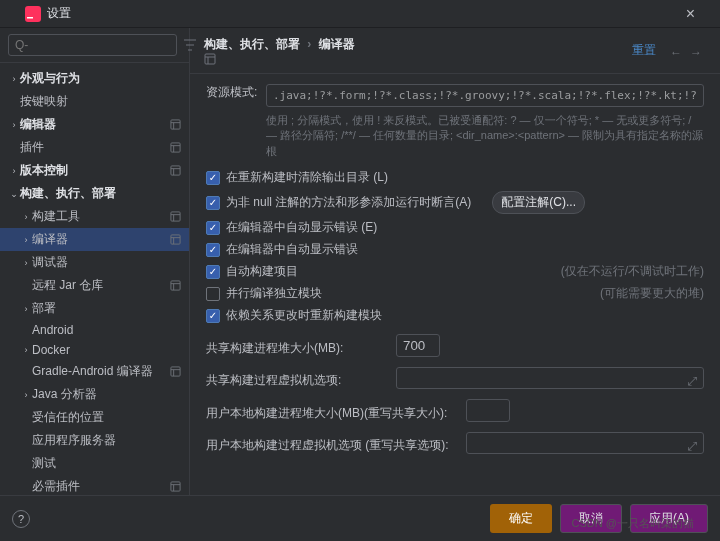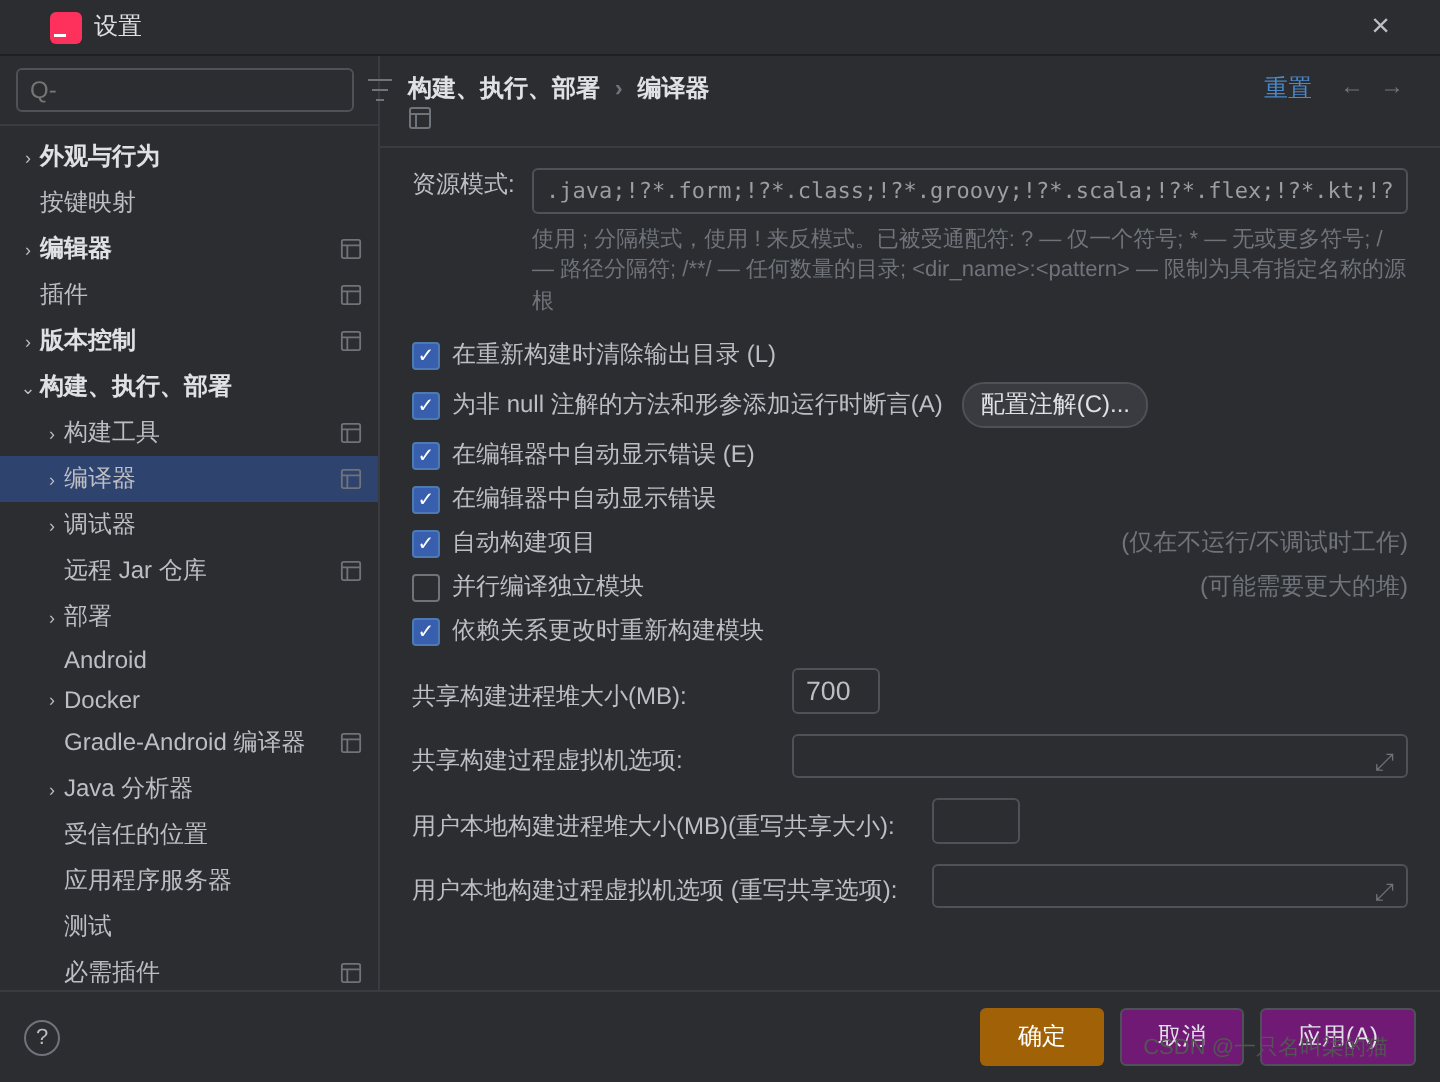--- a/index.html
+++ b/index.html
@@ -15,37 +15,37 @@
 .filter-icon{margin-left:6px;color:#6f737a}
 .tree{flex:1;overflow:auto;padding:4px 0}
 .tree-item{display:flex;align-items:center;padding:3px 8px;cursor:pointer;white-space:nowrap}
 .tree-item.selected{background:#2e436e}
 .tree-item .chev{width:12px;color:#bcbec4;font-size:9px;display:inline-block;text-align:center}
 .tree-item .label{flex:1;color:#bcbec4}
 .tree-item.bold .label{font-weight:600;color:#dfe1e5}
 .tree-item .gear{color:#6f737a}
 .ind1{padding-left:20px}
 .main{flex:1;display:flex;flex-direction:column;overflow:hidden}
-.crumbbar{display:flex;align-items:flex-start;padding:8px 14px;border-bottom:1px solid #393b40}
+.crumbbar{display:flex;align-items:center;padding:8px 14px;border-bottom:1px solid #393b40}
 .crumbbar .crumb-text{flex:1;color:#dfe1e5;font-weight:600}
 .crumbbar .sep{margin:0 4px;color:#6f737a}
 .crumbbar .sub{color:#dfe1e5}
 .crumbbar .gear2{margin-left:6px;color:#6f737a}
 .crumbbar .reset{color:#4a88c7;margin-right:10px;cursor:pointer}
 .crumbbar .nav-ar{color:#6f737a;margin:0 4px;cursor:pointer}
 .content{flex:1;overflow:auto;padding:10px 16px 0 16px}
 .row{display:flex;margin-bottom:6px}
 .row.label-row .lbl{width:60px}
 .res-input{flex:1;background:#2b2d30;border:1px solid #4e5157;border-radius:3px;color:#9b9d9f;padding:4px 6px;font-family:monospace;font-size:11px}
 .exp-icon{position:absolute;right:6px;top:6px;color:#6f737a}
 .hint{color:#6f737a;font-size:11px;line-height:1.4;margin:4px 0 10px 60px}
 .chk-row{display:flex;align-items:center;margin:5px 0;padding-left:0}
 .chk{width:14px;height:14px;border:1px solid #4e7ab4;border-radius:2px;margin-right:6px;display:flex;align-items:center;justify-content:center;background:#375fad;color:#fff;font-size:10px}
 .chk.off{background:#2b2d30;border-color:#6f737a}
-.btn-sm{background:#393b40;border:1px solid #4e5157;border-radius:11px;color:#dfe1e5;padding:2px 8px;margin-left:10px;font-size:12px;cursor:pointer}
+.btn-sm{background:#393b40;border:1px solid #4e5157;border-radius:11px;color:#dfe1e5;padding:2px 8px;margin-left:21px;font-size:12px;cursor:pointer}
 .note{color:#6f737a;margin-left:auto;padding-left:20px}
 .field-row{display:flex;align-items:flex-end;margin:10px 0}
 .field-row .flbl{width:190px}
 .txt-input{background:#2b2d30;border:1px solid #4e5157;border-radius:3px;color:#bcbec4;padding:3px 6px;width:44px}
 .wide-input{position:relative;flex:1;background:#2b2d30;border:1px solid #4e5157;border-radius:3px;color:#bcbec4;padding:4px 6px;min-height:22px}
 .warning{color:#dfe1e5;margin-top:40px}
 .footer{border-top:1px solid #393b40;display:flex;align-items:center;padding:8px 12px;background:#2b2d30}
 .footer .help{width:18px;height:18px;border:1px solid #6f737a;border-radius:50%;display:flex;align-items:center;justify-content:center;color:#bcbec4;font-size:11px}
 .footer .spacer{flex:1}
 .footer .btn{padding:5px 18px;border-radius:3px;margin-left:8px;font-size:12px;border:1px solid transparent;cursor:pointer}

